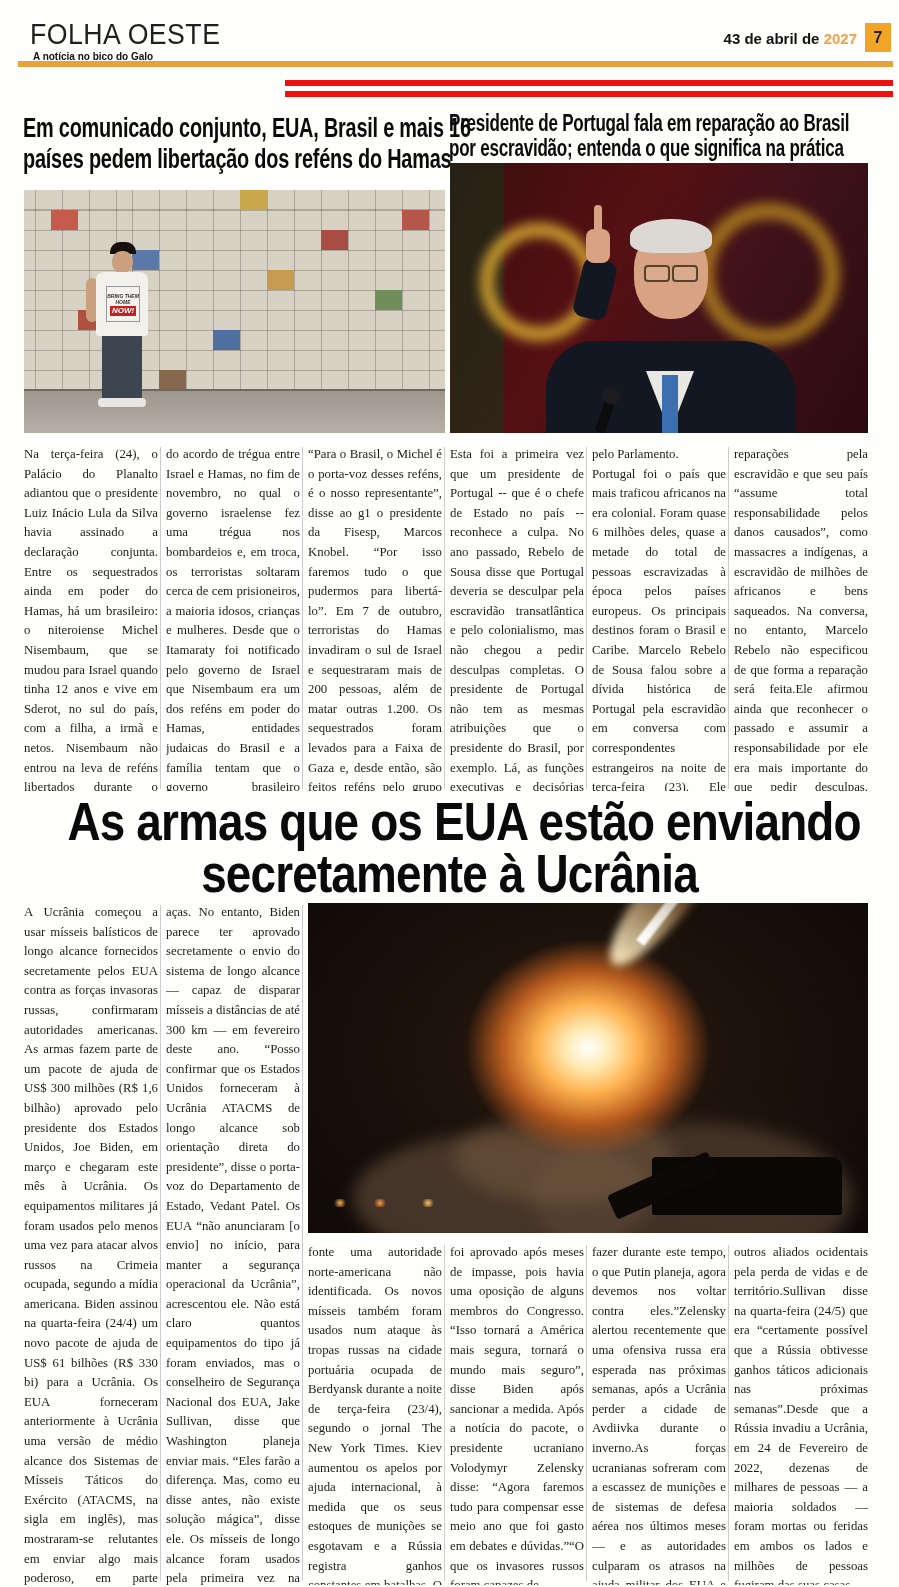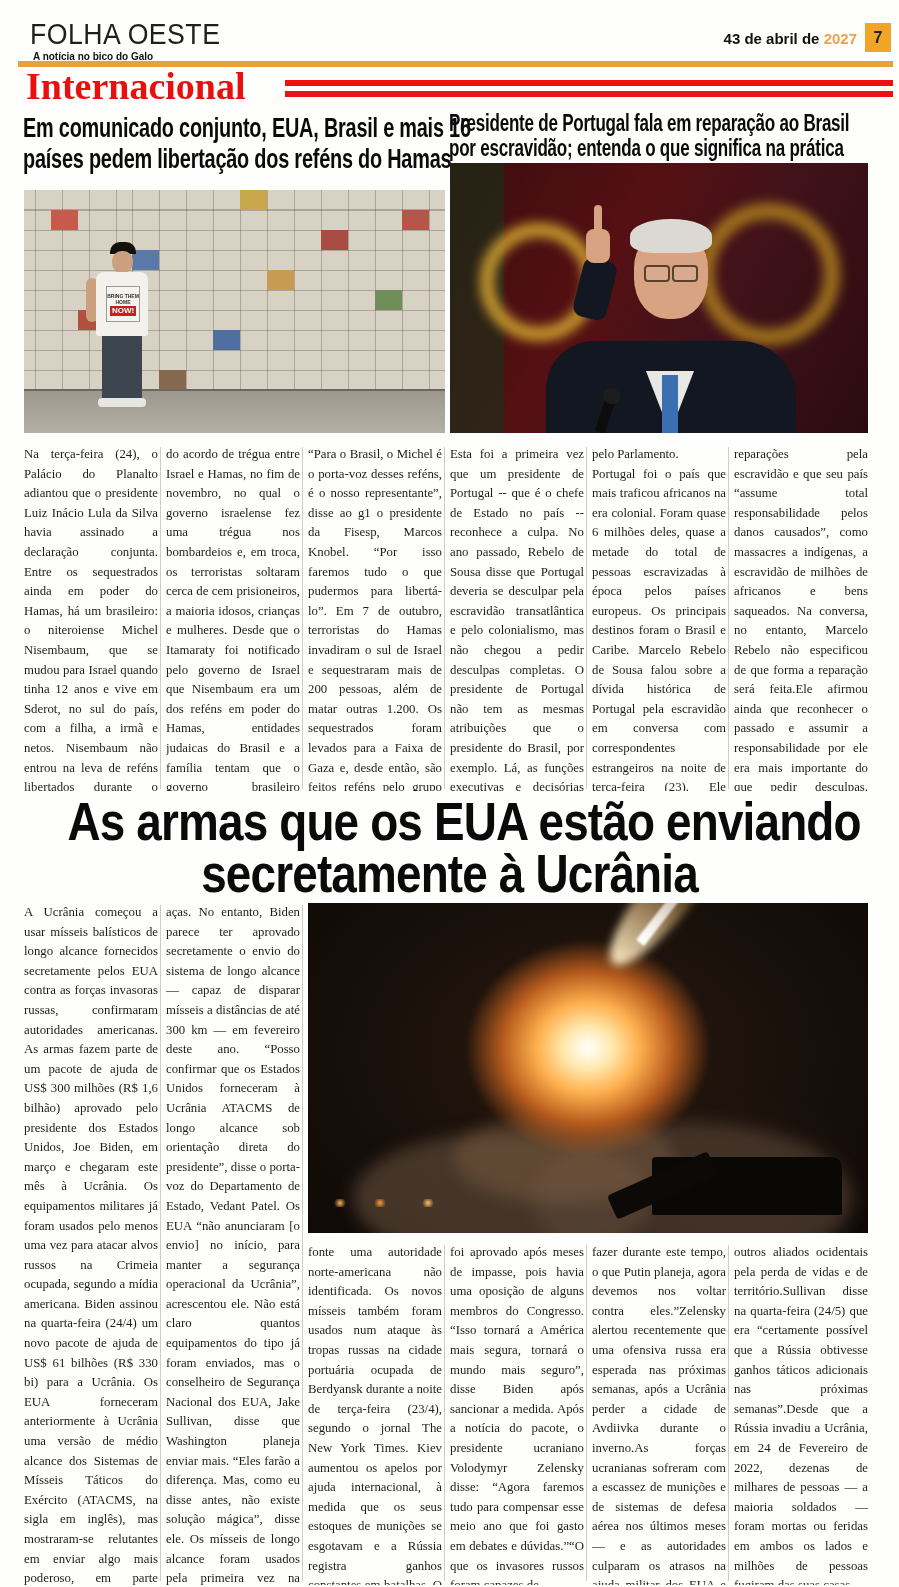--- a/index.html
+++ b/index.html
@@ -35,21 +35,21 @@
   .col{position:absolute;width:134px;font-family:"Liberation Serif",serif;font-size:12.8px;
       line-height:19.6px;text-align:justify;color:#1c1c1c;overflow:hidden;hyphens:auto;}
   .pre{white-space:pre-line;}
   .x1{left:24px}.x2{left:166px}.x3{left:308px}.x4{left:450px}.x5{left:592px}.x6{left:734px}
   .band-top{top:445px;height:346px;}
   .band-tall{top:903px;height:682px;}
   .band-low{top:1243px;height:342px;}
   .vrule{position:absolute;width:1px;background:#cccccc;}
 
   
-  .photo{position:absolute;overflow:hidden;}
+  .photo{position:absolute;overflow:hidden;font-style:italic;}
   .ph1{left:24px;top:190px;width:421px;height:243px;background:#d8d2c4;}
   .poster-wall{position:absolute;inset:0 0 42px 0;
       background-image:
         linear-gradient(#c65b4b,#c65b4b),linear-gradient(#5b79a8,#5b79a8),
         linear-gradient(#c9a84c,#c9a84c),linear-gradient(#a84c44,#a84c44),
         linear-gradient(#6f8e5a,#6f8e5a),linear-gradient(#b0513f,#b0513f),
         linear-gradient(#4f6fa0,#4f6fa0),linear-gradient(#c79b52,#c79b52),
         linear-gradient(#b5564a,#b5564a),linear-gradient(#86684f,#86684f),
         repeating-linear-gradient(0deg,rgba(40,30,20,.25) 0 1px,transparent 1px 20px),
         repeating-linear-gradient(90deg,rgba(40,30,20,.25) 0 1px,transparent 1px 27px);
@@ -125,21 +125,20 @@
 
   <div class="masthead-title">FOLHA OESTE</div>
   <div class="masthead-tagline">A notícia no bico do Galo</div>
   <div class="issue-date">
     <span>43 de abril  de</span>
     <span class="year">2027</span>
   </div>
   <div class="page-badge">7</div>
   <div class="gold-bar"></div>
 
-  <div class="section-title">Internacional</div>
   <div class="red-line rl1"></div>
   <div class="red-line rl2"></div>
 
   <div class="headline h-left">
     <div>Em comunicado conjunto, EUA, Brasil e mais 16</div>
     <div>países pedem libertação dos reféns do Hamas</div>
   </div>
 
   <div class="headline h-right">
     <div>Presidente de Portugal fala em reparação ao Brasil</div>

